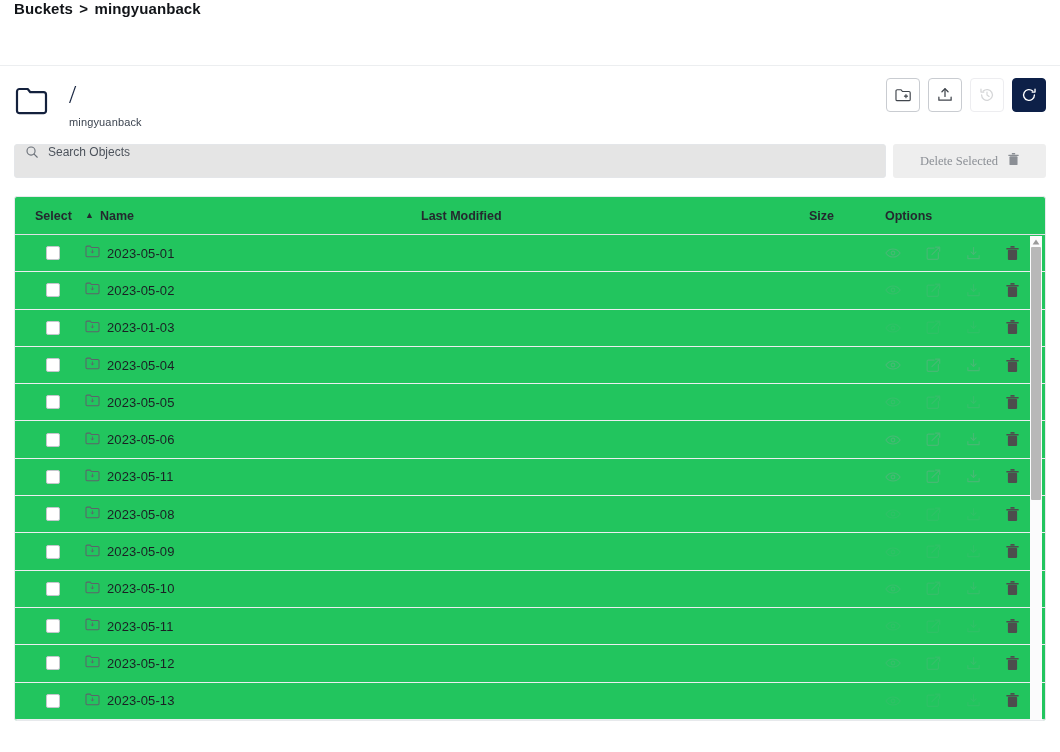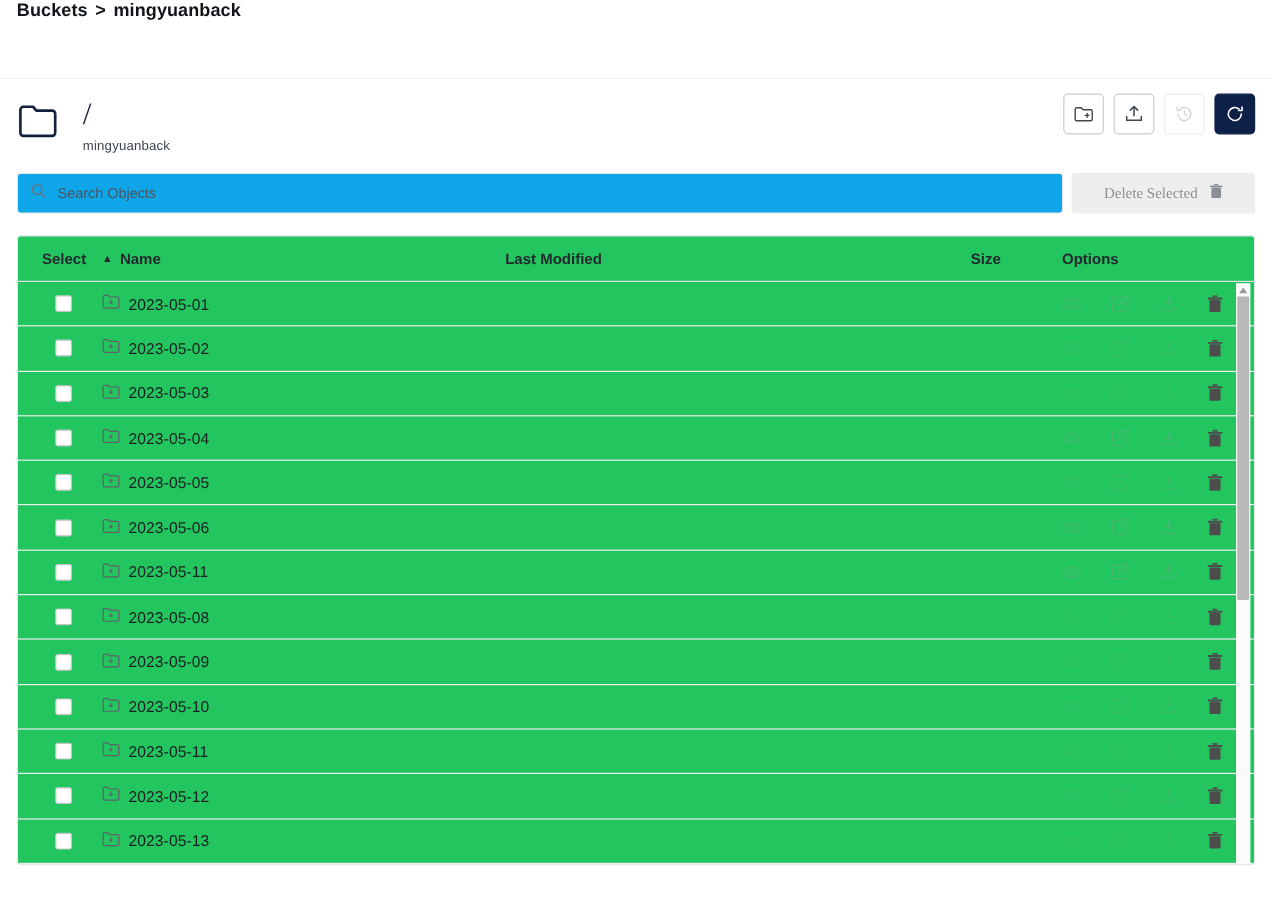--- a/index.html
+++ b/index.html
@@ -89,23 +89,23 @@
     display: flex;
     align-items: center;
     gap: 7px;
     margin-top: 6px;
   }
   .search-box {
     flex: 1 1 auto;
     height: 34px;
     border: 1px solid #e4e6e9;
     border-radius: 3px;
-    background: #0ea5e9;
-    display: flex;
-    align-items: center;
+    background: #e5e5e5;
+    display: flex;
+    align-items: flex-start;
     padding: 0 10px;
   }
   .search-box svg { flex: 0 0 auto; margin-right: 9px; }
   .search-box input {
     border: none;
     outline: none;
     flex: 1 1 auto;
     font-family: "Liberation Sans", sans-serif;
     font-size: 12px;
     color: #3a3f47;
@@ -386,21 +386,21 @@
         </div>
         <div class="row">
           <div class="col-select">
             <span class="cbox"></span>
           </div>
           <div class="col-name name-cell">
             <span><svg width="15" height="13" viewBox="0 0 16 14" fill="none">
                 <path d="M1 2.4A1.2 1.2 0 0 1 2.2 1.2h3.4l1.2 1.5h7A1.2 1.2 0 0 1 15 3.9v7.5a1.2 1.2 0 0 1-1.2 1.2H2.2A1.2 1.2 0 0 1 1 11.4V2.4z" stroke="#5d636b" stroke-width="1.1" stroke-linejoin="round"></path>
                 <path d="M7.9 5.3v3.1M6.7 7.3 7.9 8.6 9.1 7.3" stroke="#5d636b" stroke-width="1" stroke-linecap="round" stroke-linejoin="round"></path>
               </svg></span>
-            <span class="fname">2023-05-03</span>
+            <span class="fname">2023-01-03</span>
           </div>
           <div class="col-mod"></div>
           <div class="col-size"></div>
           <div class="col-options">
             <span class="opt faded3"><svg width="16" height="12" viewBox="0 0 18 12" fill="none">
                 <path d="M1 6s3-4.6 8-4.6S17 6 17 6s-3 4.6-8 4.6S1 6 1 6z" stroke="#9aa0a6" stroke-width="1.2"></path>
                 <circle cx="9" cy="6" r="2.1" stroke="#9aa0a6" stroke-width="1.2"></circle>
               </svg></span>
             <span class="opt faded3"><svg width="15" height="15" viewBox="0 0 16 16" fill="none">
                 <path d="M8.6 2.2H2.6A1.4 1.4 0 0 0 1.2 3.6v9.2A1.4 1.4 0 0 0 2.6 14.2h9.2a1.4 1.4 0 0 0 1.4-1.4V6.9" stroke="#9aa0a6" stroke-width="1.2" stroke-linecap="round"></path>

